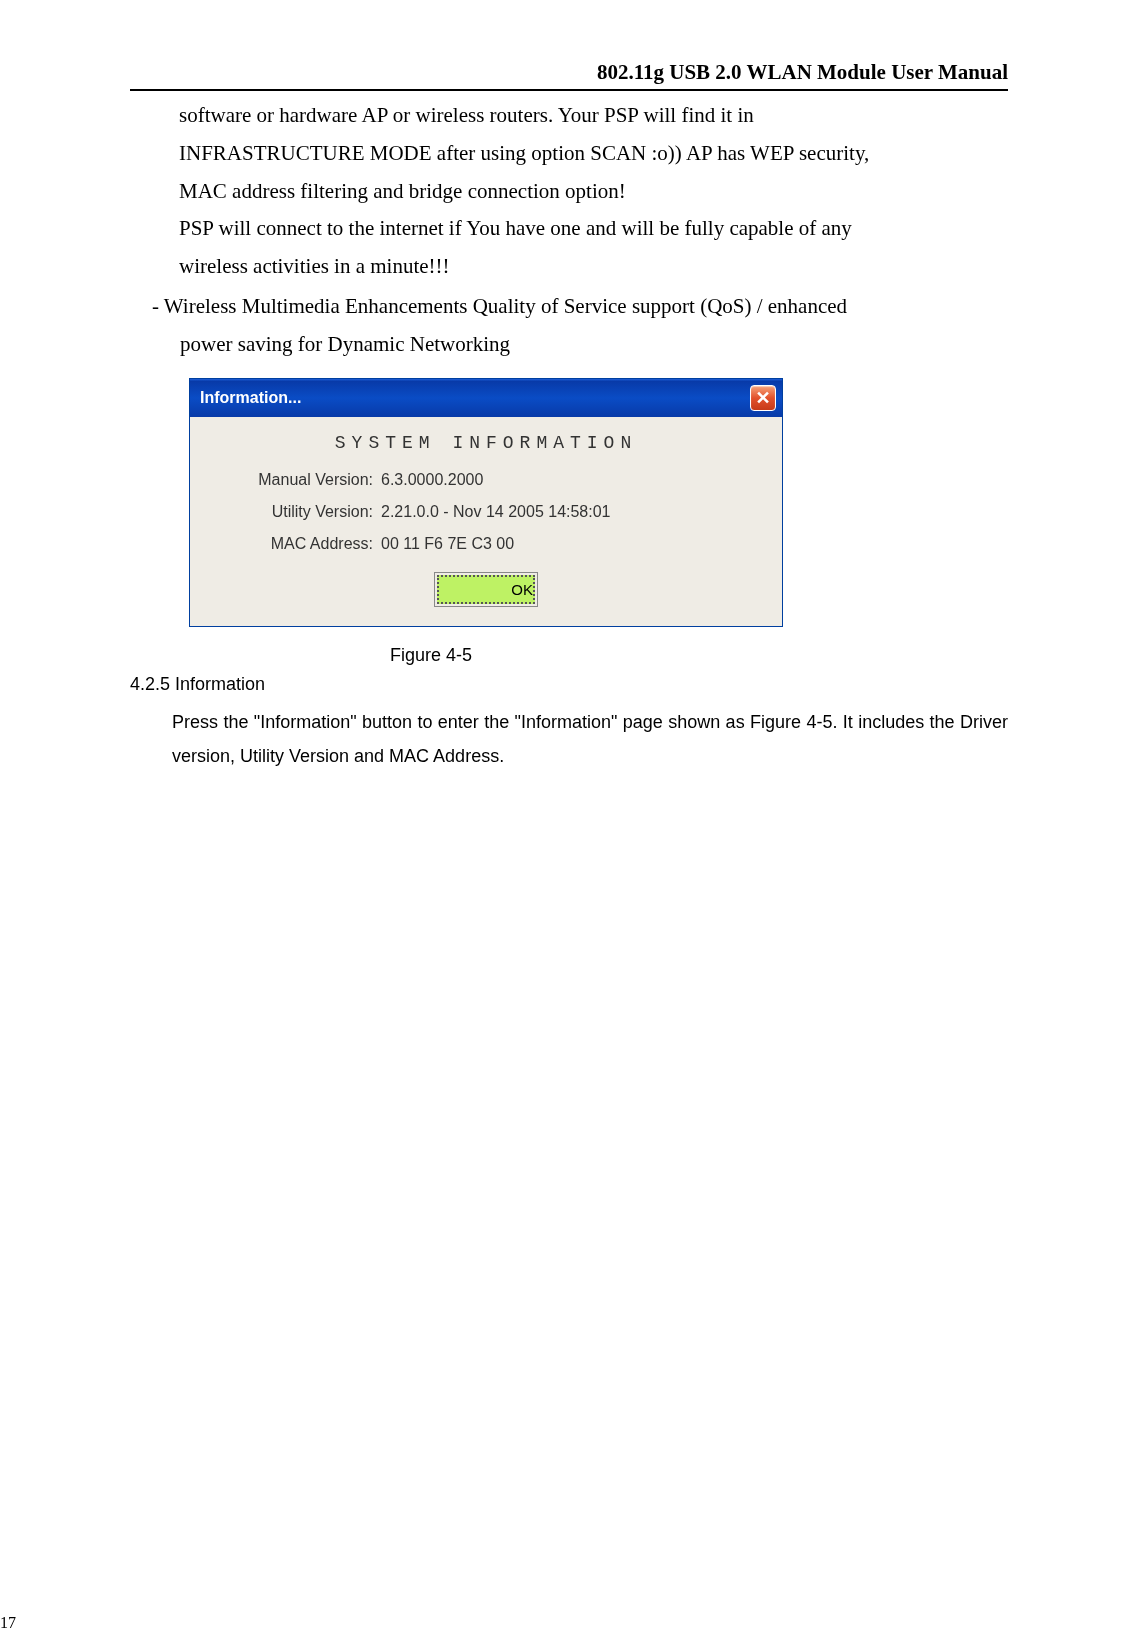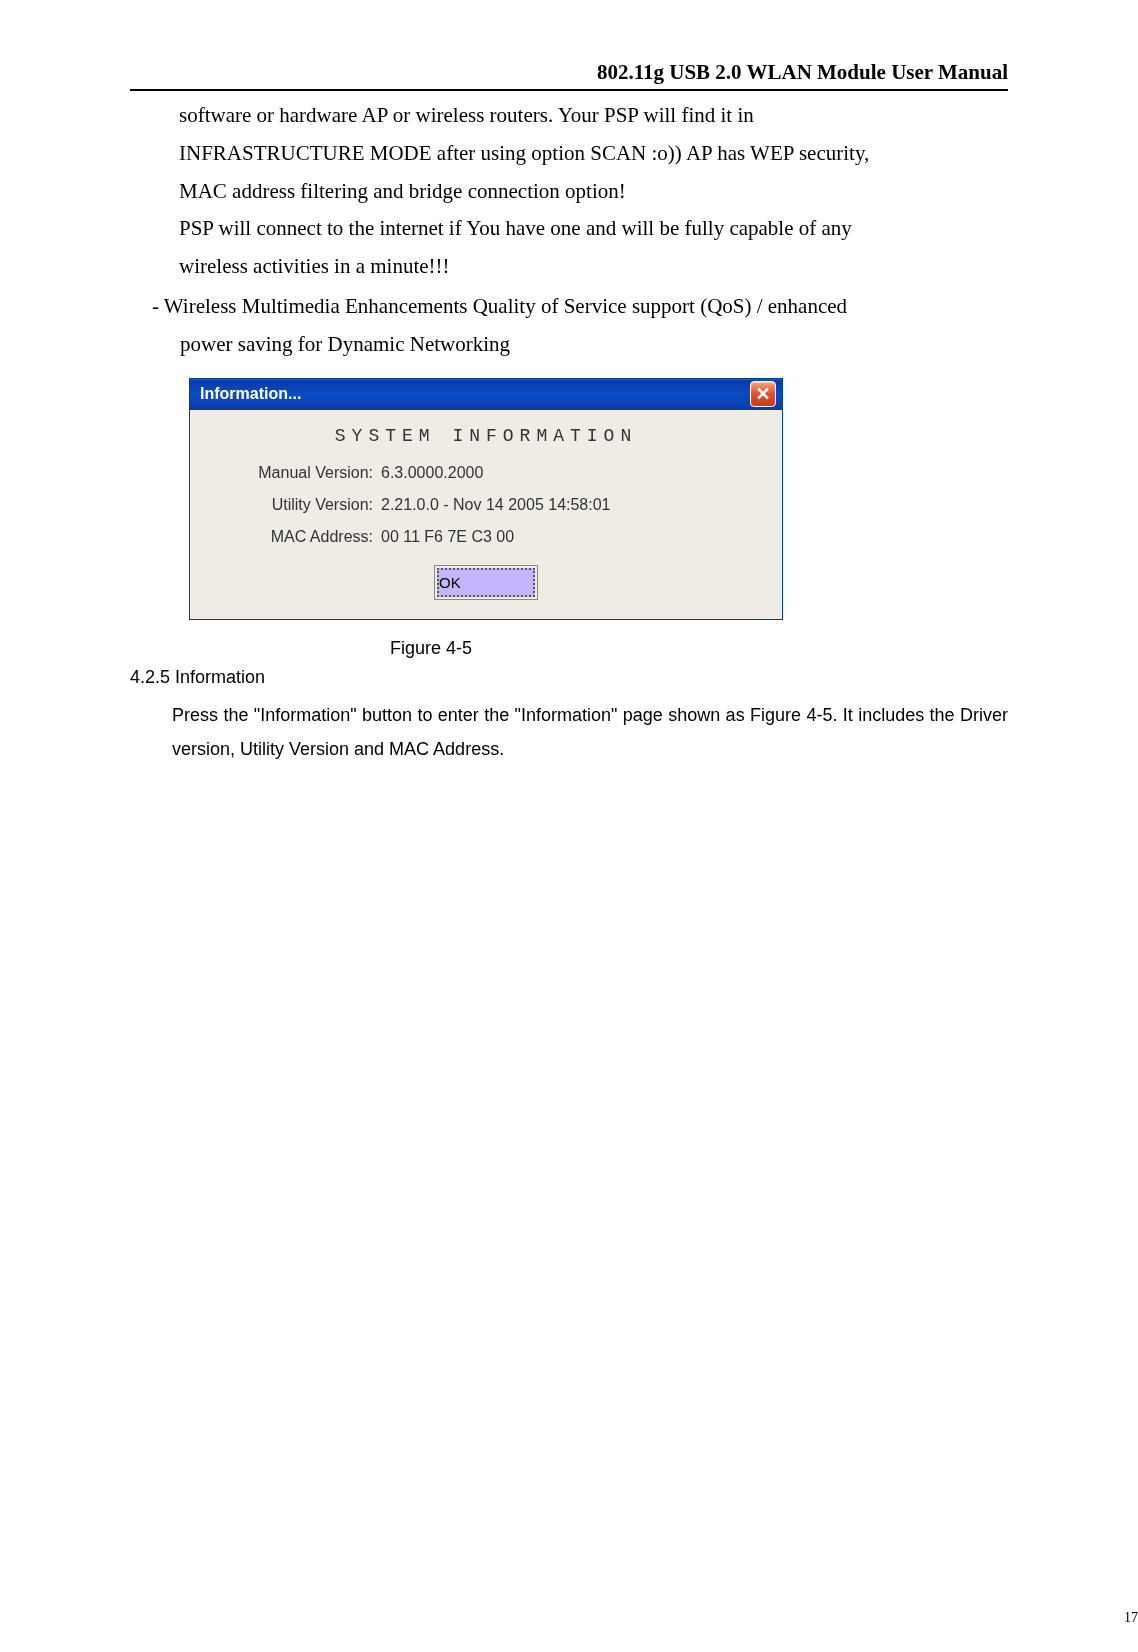--- a/index.html
+++ b/index.html
@@ -47,21 +47,21 @@
     }
     .dialog {
       width: 594px;
       margin-left: 59px;
       margin-top: 14px;
       border: 1px solid #003f9f;
       background: #efece5;
       font-family: Tahoma, Arial, sans-serif;
     }
     .titlebar {
-      height: 31px;
+      height: 38px;
       background: linear-gradient(to bottom, #1c5ed8 0%, #083aa8 6%, #0a4cc5 50%, #083aa8 100%);
       display: flex;
       align-items: center;
       padding: 0 6px 0 10px;
       justify-content: space-between;
     }
     .titlebar-text {
       color: #fff;
       font-family: Tahoma, Arial, sans-serif;
       font-size: 16px;
@@ -112,22 +112,22 @@
     .ok-row {
       text-align: center;
       margin-top: 22px;
     }
     .ok-btn {
       display: inline-block;
       width: 98px;
       padding: 4px 0;
       font-family: Tahoma, Arial, sans-serif;
       font-size: 15px;
-      text-align: left;
-      background: #c4b5fd;
+      text-align: right;
+      background: #bef264;
       border: 2px dotted #555;
       outline: 1px solid #888;
       outline-offset: 2px;
     }
     .caption {
       font-family: Arial, sans-serif;
       font-size: 18px;
       margin-left: 260px;
       margin-top: 18px;
       margin-bottom: 8px;
@@ -140,26 +140,26 @@
     }
     .section-body {
       font-family: Arial, sans-serif;
       font-size: 18px;
       line-height: 1.9;
       padding-left: 42px;
       text-align: justify;
     }
     .page-number {
       position: absolute;
-      bottom: 26px;
+      bottom: 20px;
       left: 0;
       right: 0;
-      text-align: right;
-      font-family: "Times New Roman", serif;
-      font-size: 14px;
+      text-align: left;
+      font-family: "Times New Roman", serif;
+      font-size: 16px;
     }
   </style>
 </head>
 <body>
 
 <div class="page">
 
   <div class="header-right">802.11g USB 2.0 WLAN Module User Manual</div>
   <div class="header-line"></div>
 

